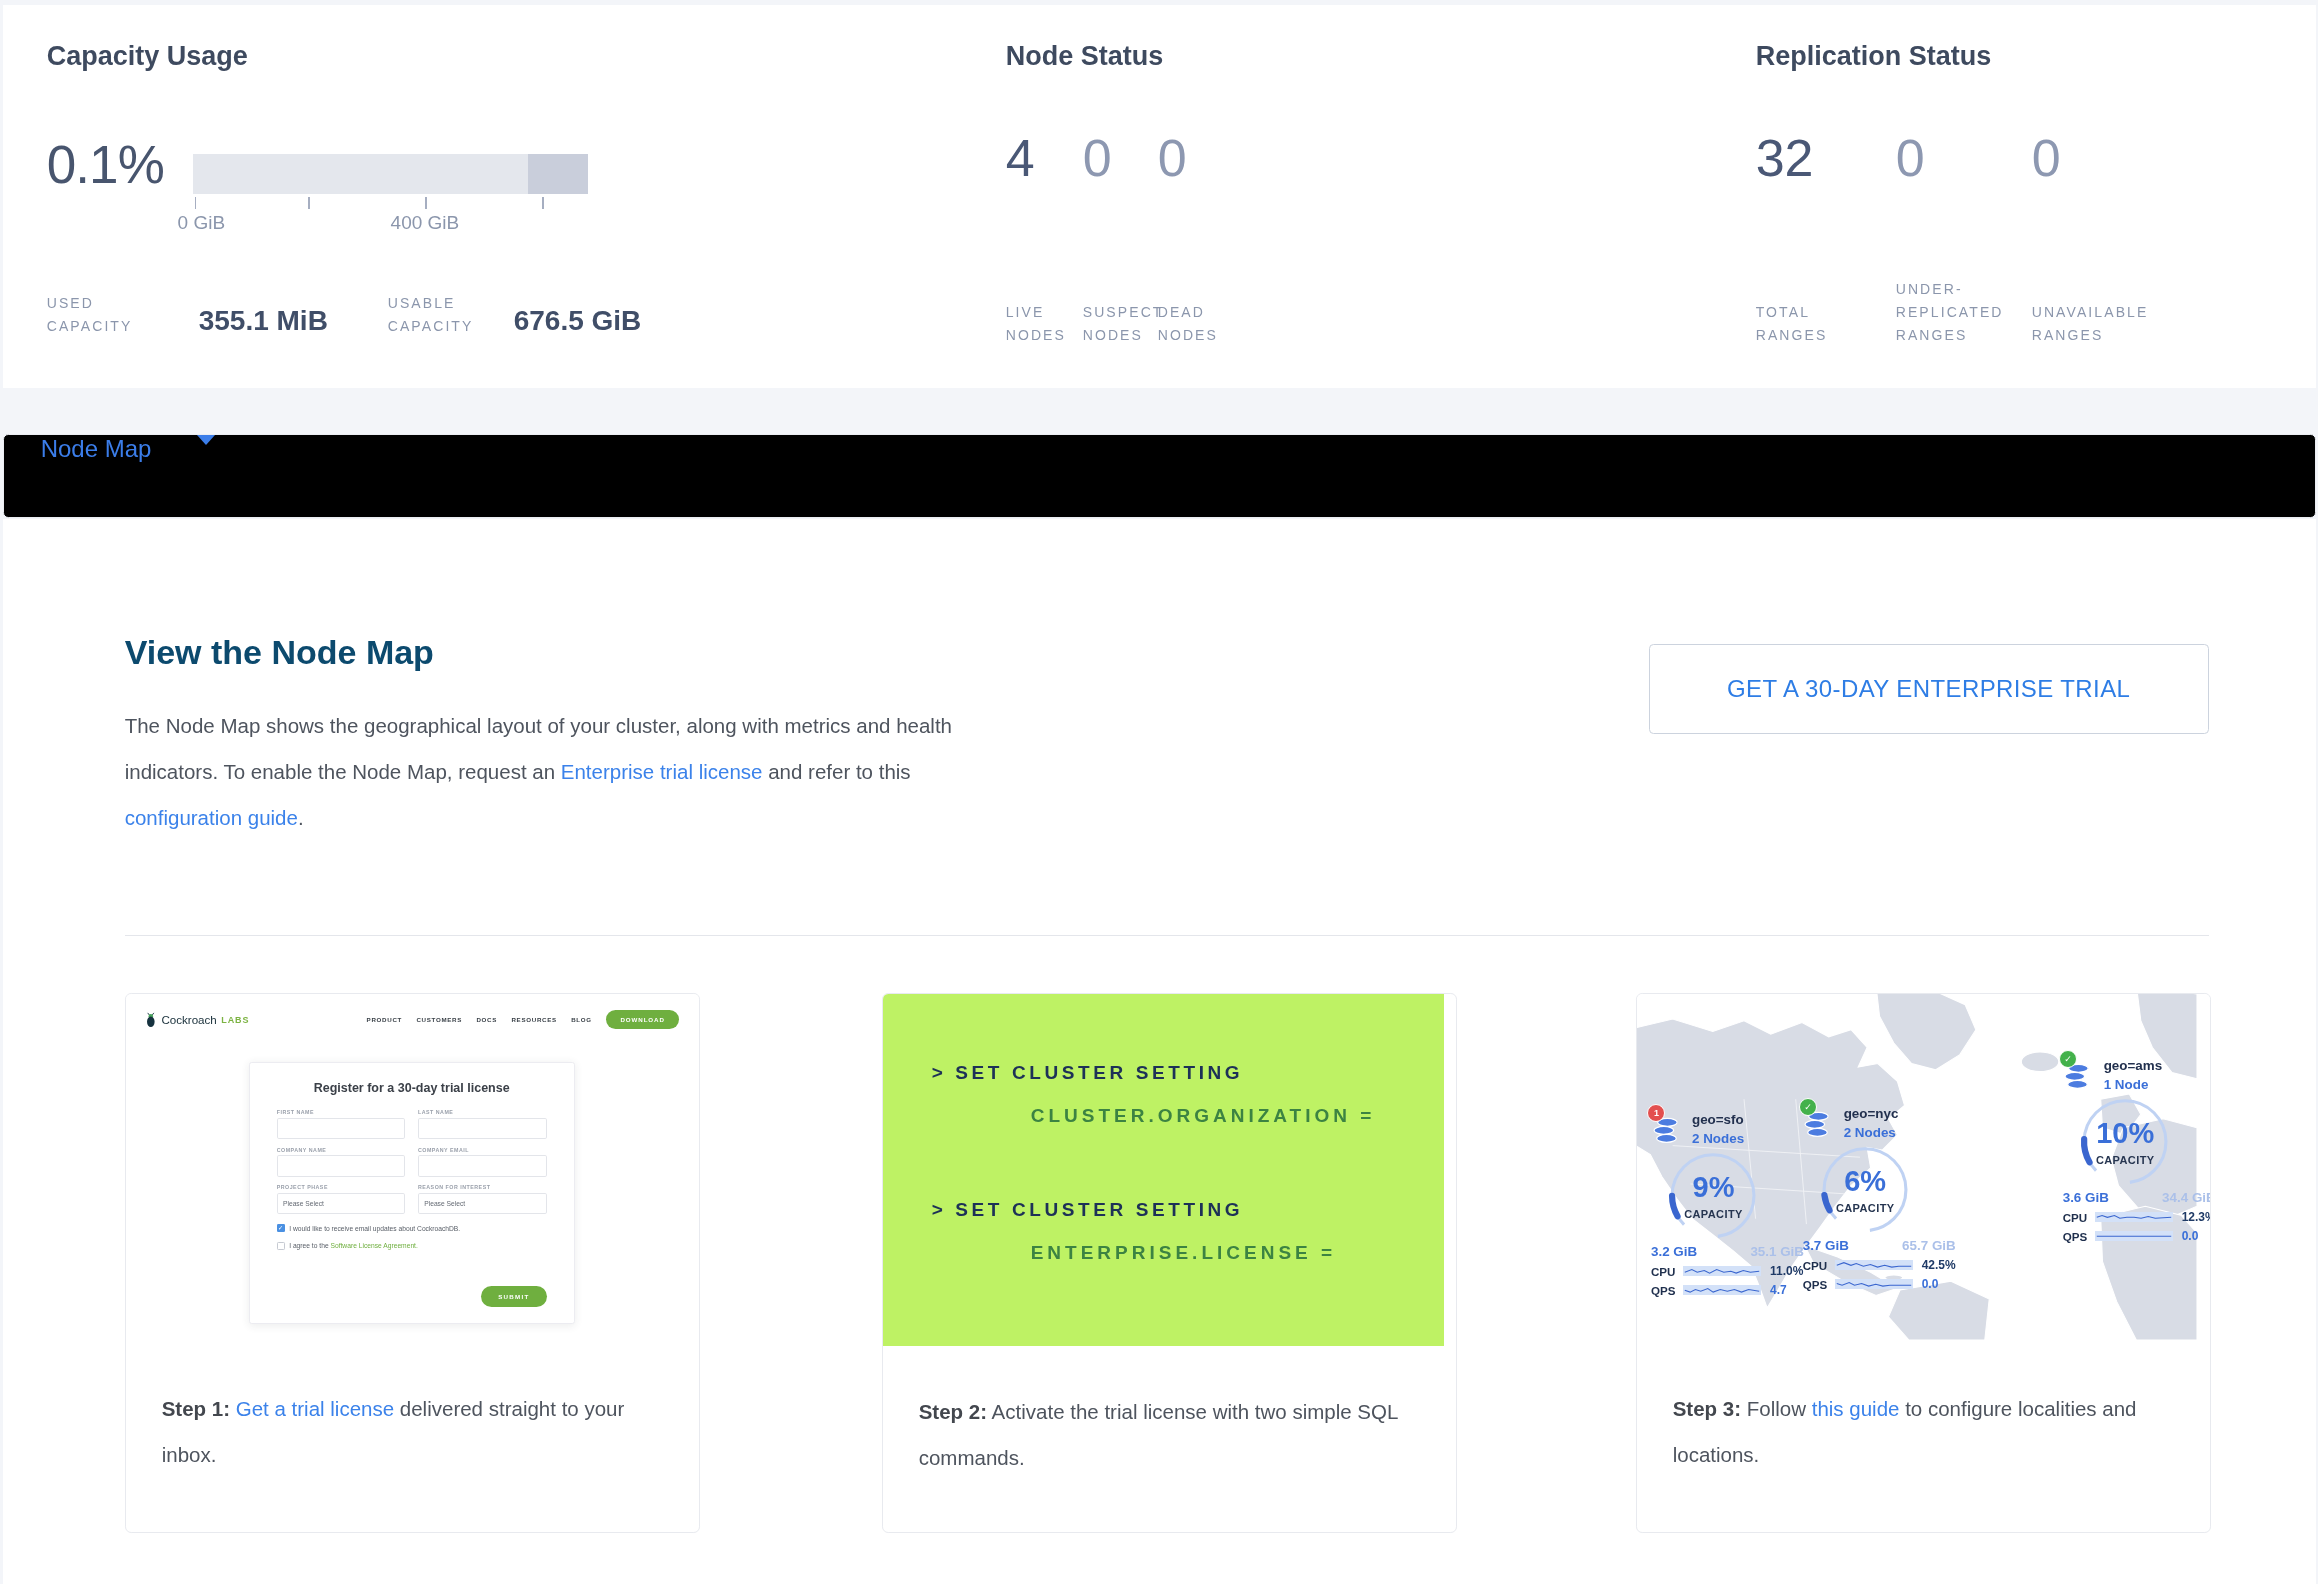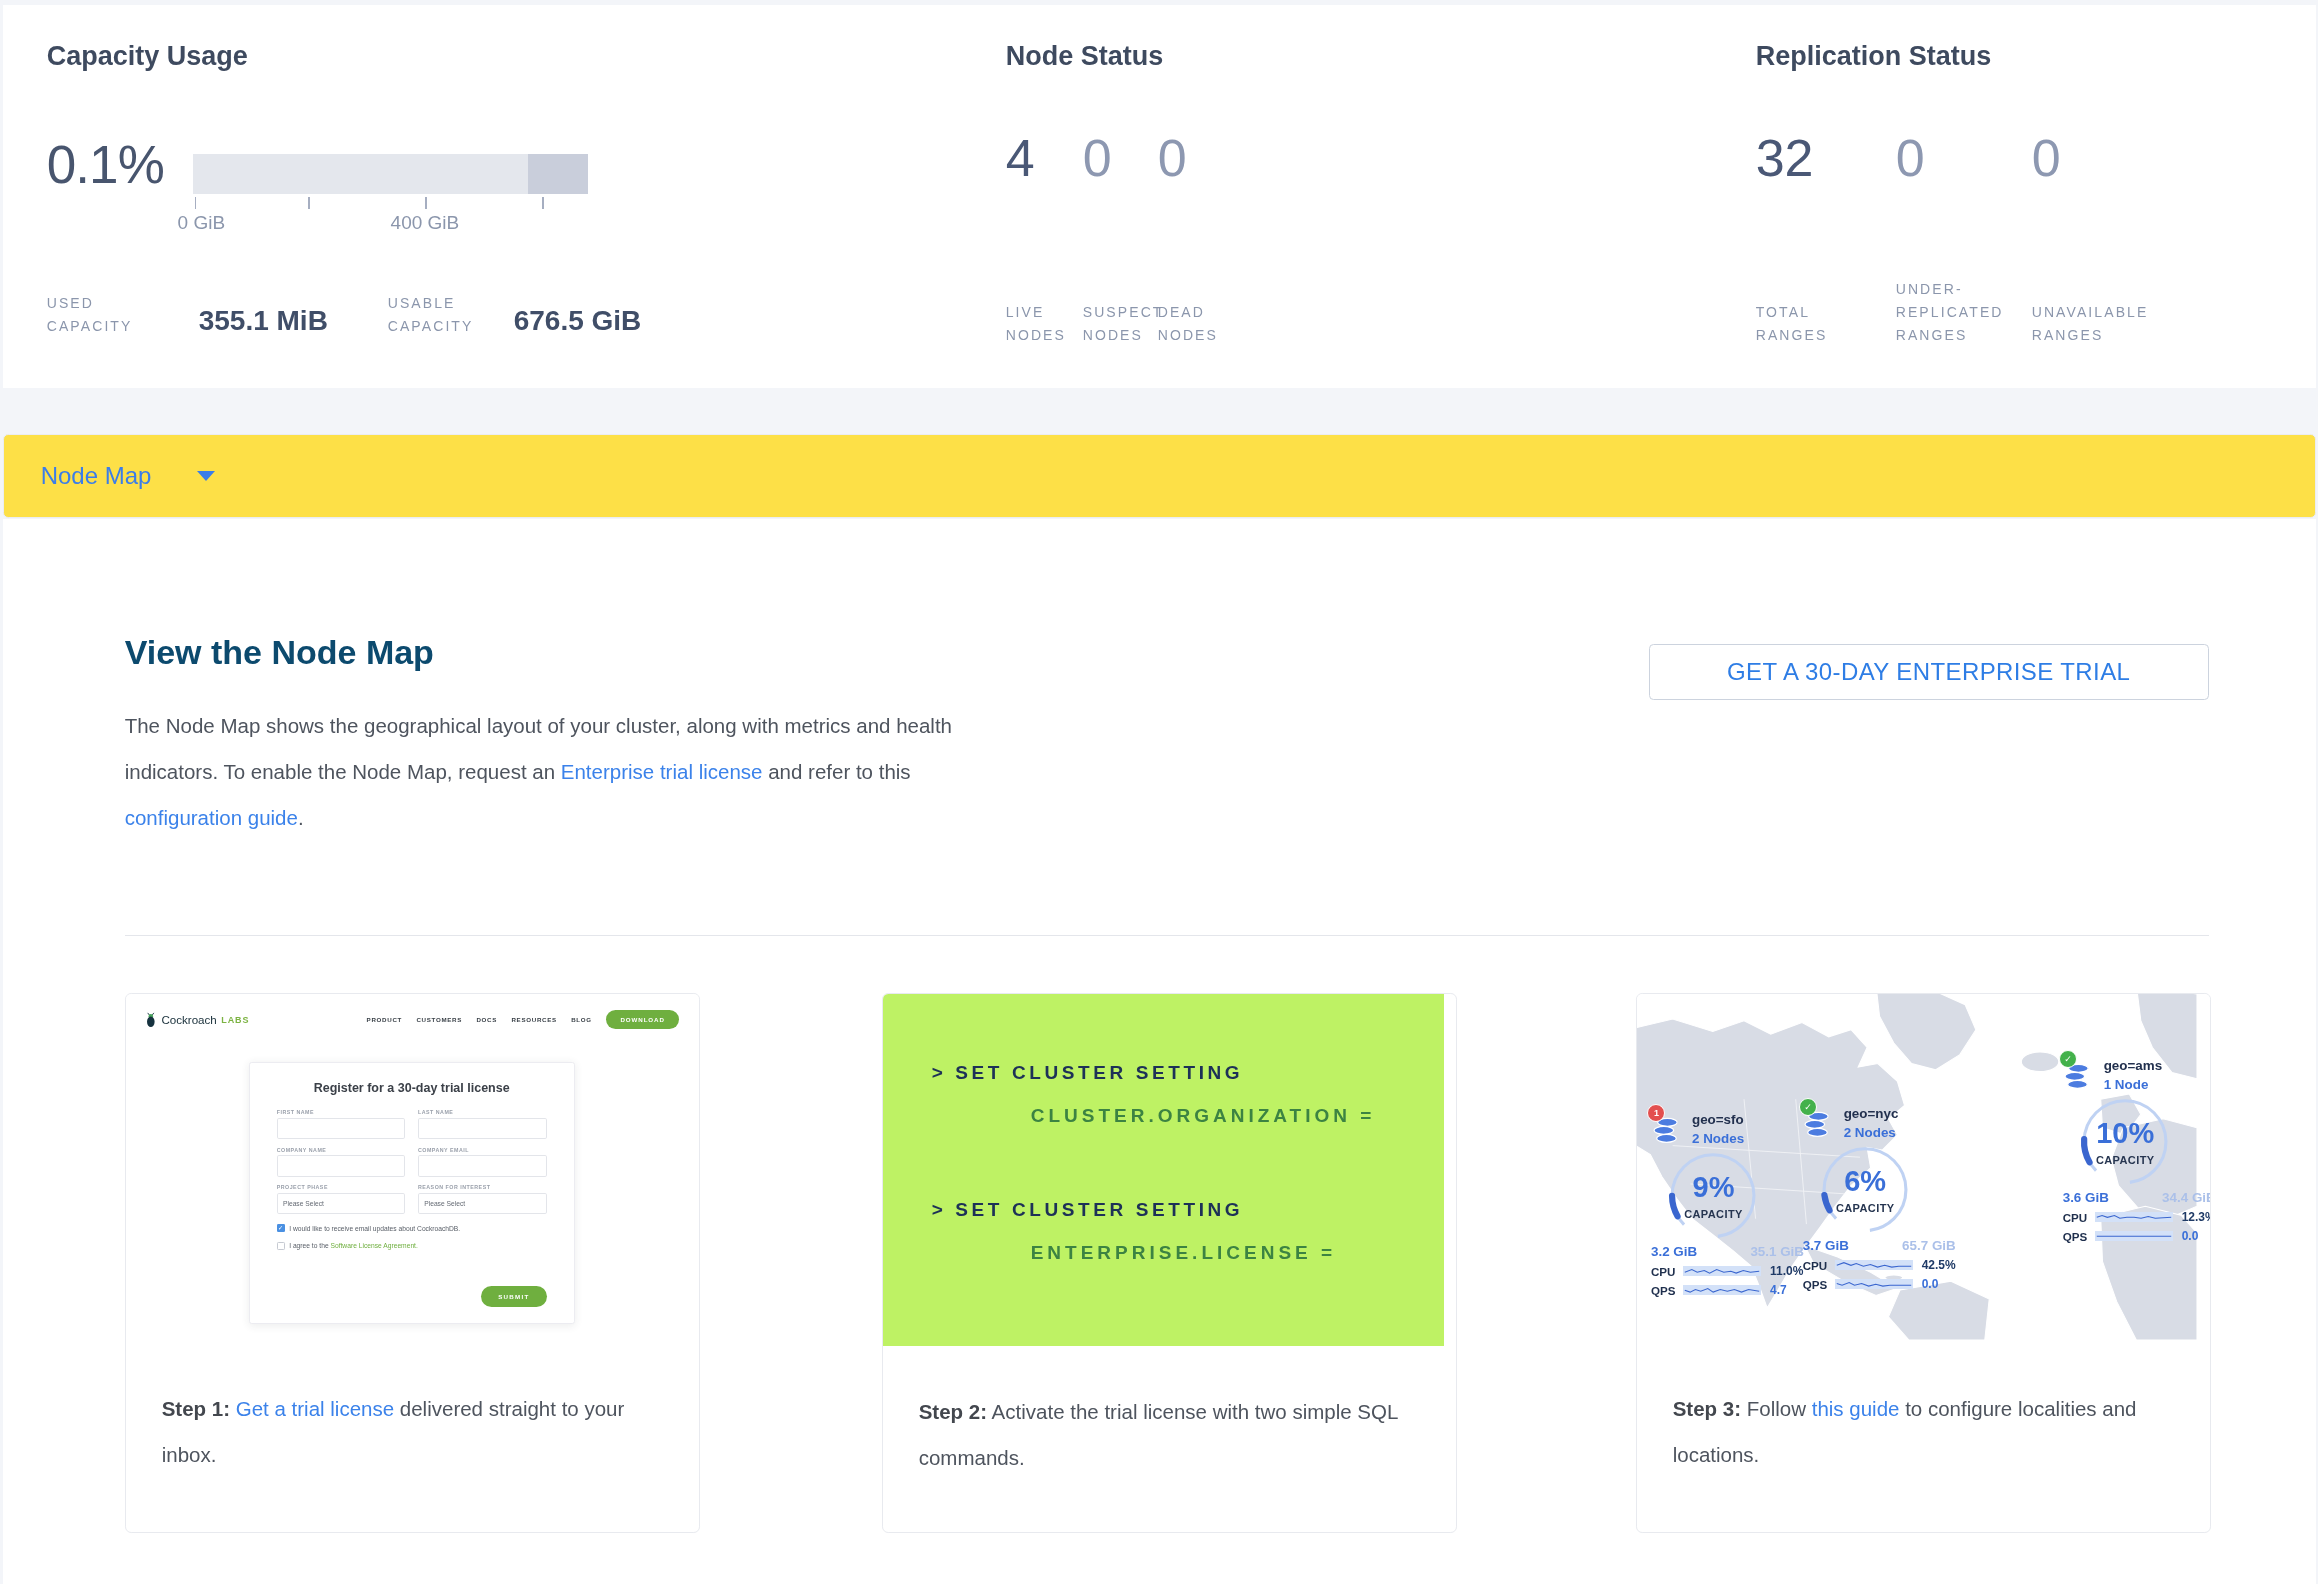--- a/index.html
+++ b/index.html
@@ -23,30 +23,30 @@
   .tick-labels{position:relative;height:25px;margin-top:2.7px;font-size:19px;color:#8b96ac}
   .tlabel{position:absolute;transform:translateX(-50%);white-space:nowrap}
   .slabel{position:absolute;font-size:14px;line-height:23px;letter-spacing:2.1px;color:#8b96ac;white-space:pre-line}
   .sval{position:absolute;font-size:28px;font-weight:700;color:#404e68}
   .stat-col{position:absolute;top:0;height:312px}
   .stat-num{position:absolute;top:87px;font-size:52px;font-weight:400;color:#4a5876}
   .stat-num.zero{color:#8d98b1}
   .stat-label{position:absolute;bottom:5.3px;font-size:14px;line-height:23px;letter-spacing:2.1px;color:#8b96ac;white-space:pre-line}
 
   
-  .nodemap-bar{position:absolute;left:2.7px;right:2.7px;top:434px;height:84px;background:#fde047;
-    border:0.9px solid #ebedf2;border-radius:5.3px;box-sizing:border-box;display:flex;align-items:center;cursor:pointer}
+  .nodemap-bar{position:absolute;left:2.7px;right:2.7px;top:434px;height:84px;background:#000000;
+    border:0.9px solid #ebedf2;border-radius:5.3px;box-sizing:border-box;display:flex;align-items:flex-start;cursor:pointer}
   .nm-label{margin-left:37px;font-size:24px;color:#3b7de9}
   .nm-caret{margin-left:46px;width:0;height:0;border-left:9px solid transparent;border-right:9px solid transparent;border-top:10.7px solid #3b7de9}
 
   
   .main{position:absolute;left:2.7px;right:2.7px;top:519px;bottom:0;background:#fff}
   .intro-heading{position:absolute;left:122px;top:114px;font-size:34px;font-weight:700;color:#0c4a6e}
   .intro-p{position:absolute;left:122px;top:184px;width:860px;font-size:20.5px;line-height:46px;color:#4e545e}
-  .trial-btn{position:absolute;left:1646px;top:125px;width:560px;height:56px;box-sizing:border-box;
+  .trial-btn{position:absolute;left:1646px;top:125px;width:560px;height:90px;box-sizing:border-box;
     border:1.8px solid #ccd3de;border-radius:4.5px;background:#fff;color:#2e7de5;font-size:24px;letter-spacing:0.4px;
     display:flex;align-items:center;justify-content:center;font-family:inherit;cursor:pointer}
   .divider{position:absolute;left:122px;right:107px;top:416px;border-top:0.9px solid #e4e6eb}
 
   
   .card{position:absolute;top:474px;width:575px;height:540px;background:#fff;border:1.8px solid #e8eaef;
     border-radius:6.2px;box-sizing:border-box;overflow:hidden}
   .card1{left:122px}.card2{left:879px}.card3{left:1633px}
   .card-caption{position:absolute;left:0;right:0;padding:46px 36px 0;font-size:20.5px;line-height:46px;color:#4e545e}
   .card1 .card-caption{top:346px}.card2 .card-caption{top:349px}.card3 .card-caption{top:346px}

